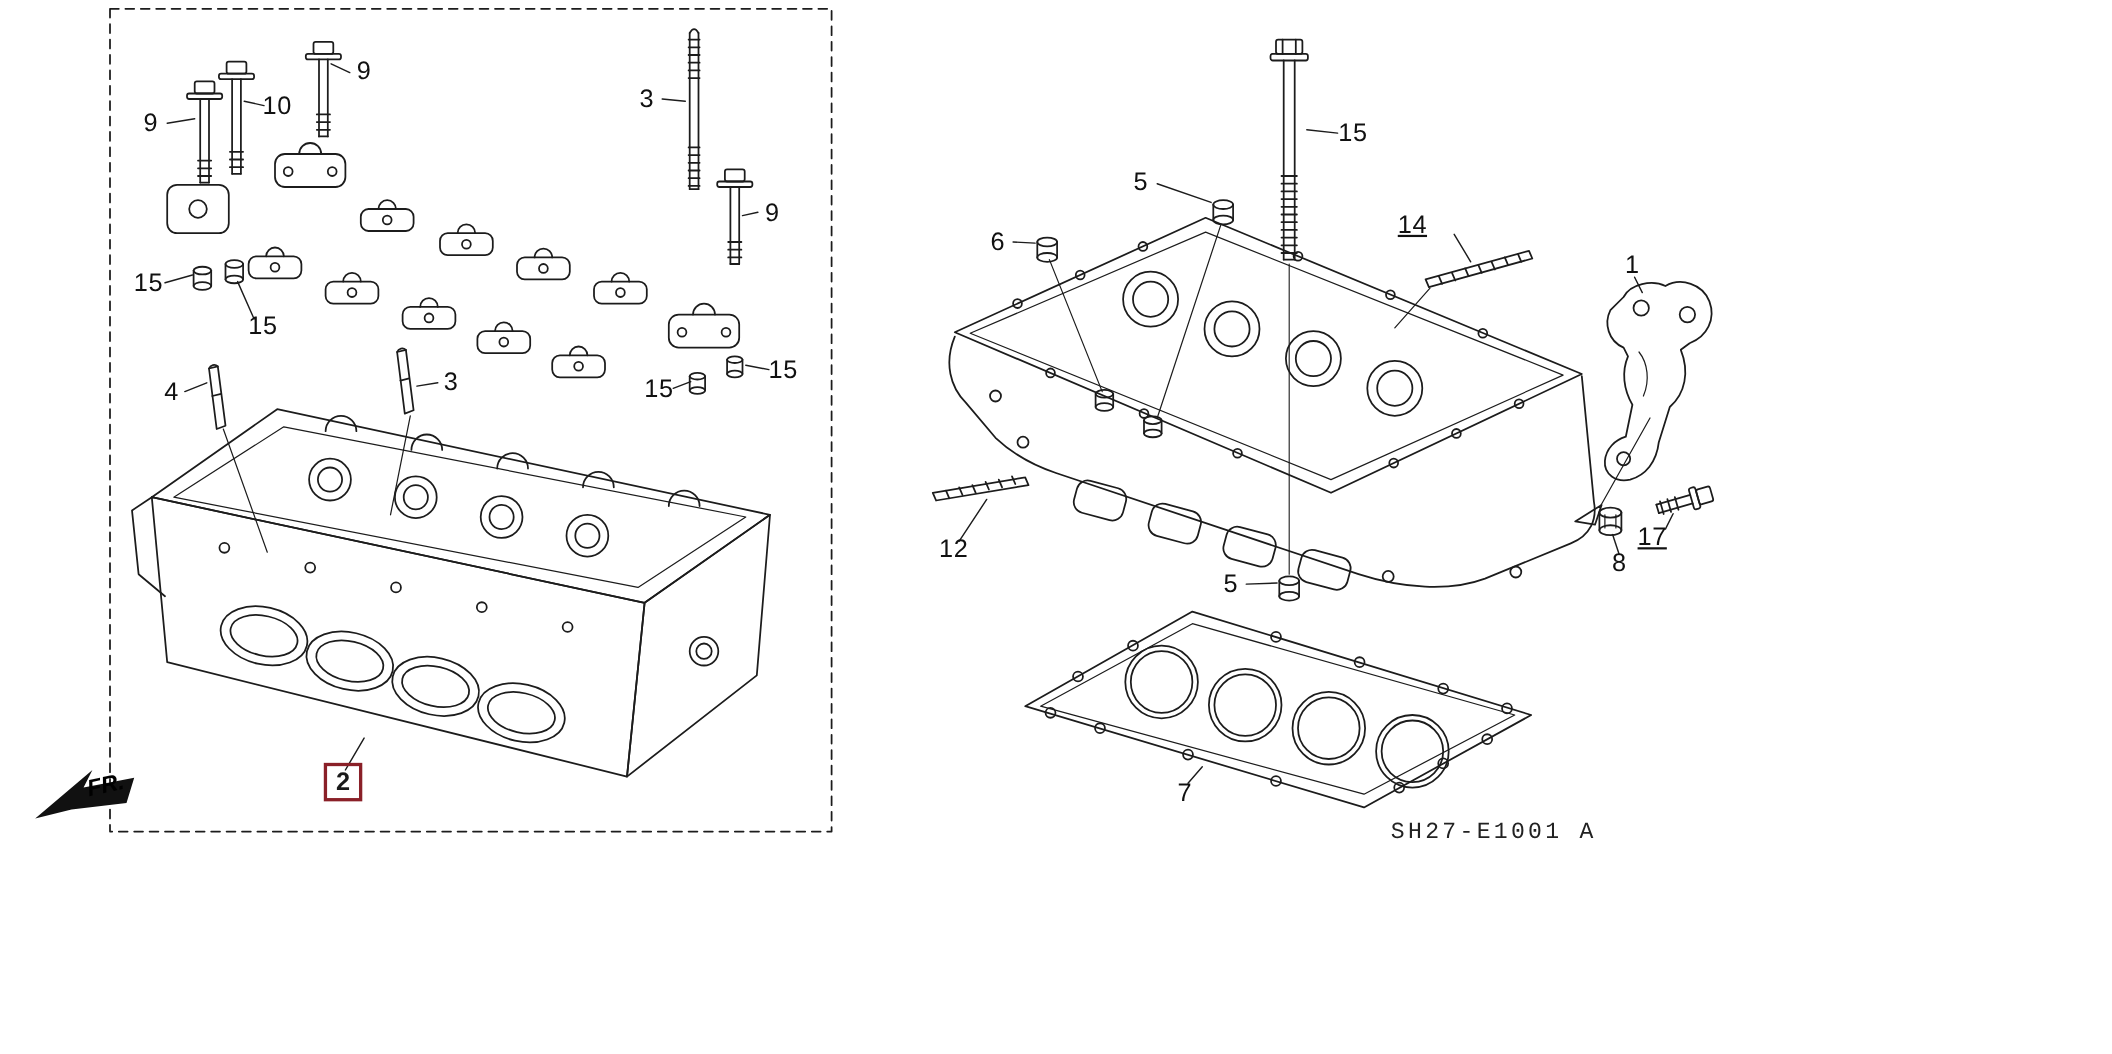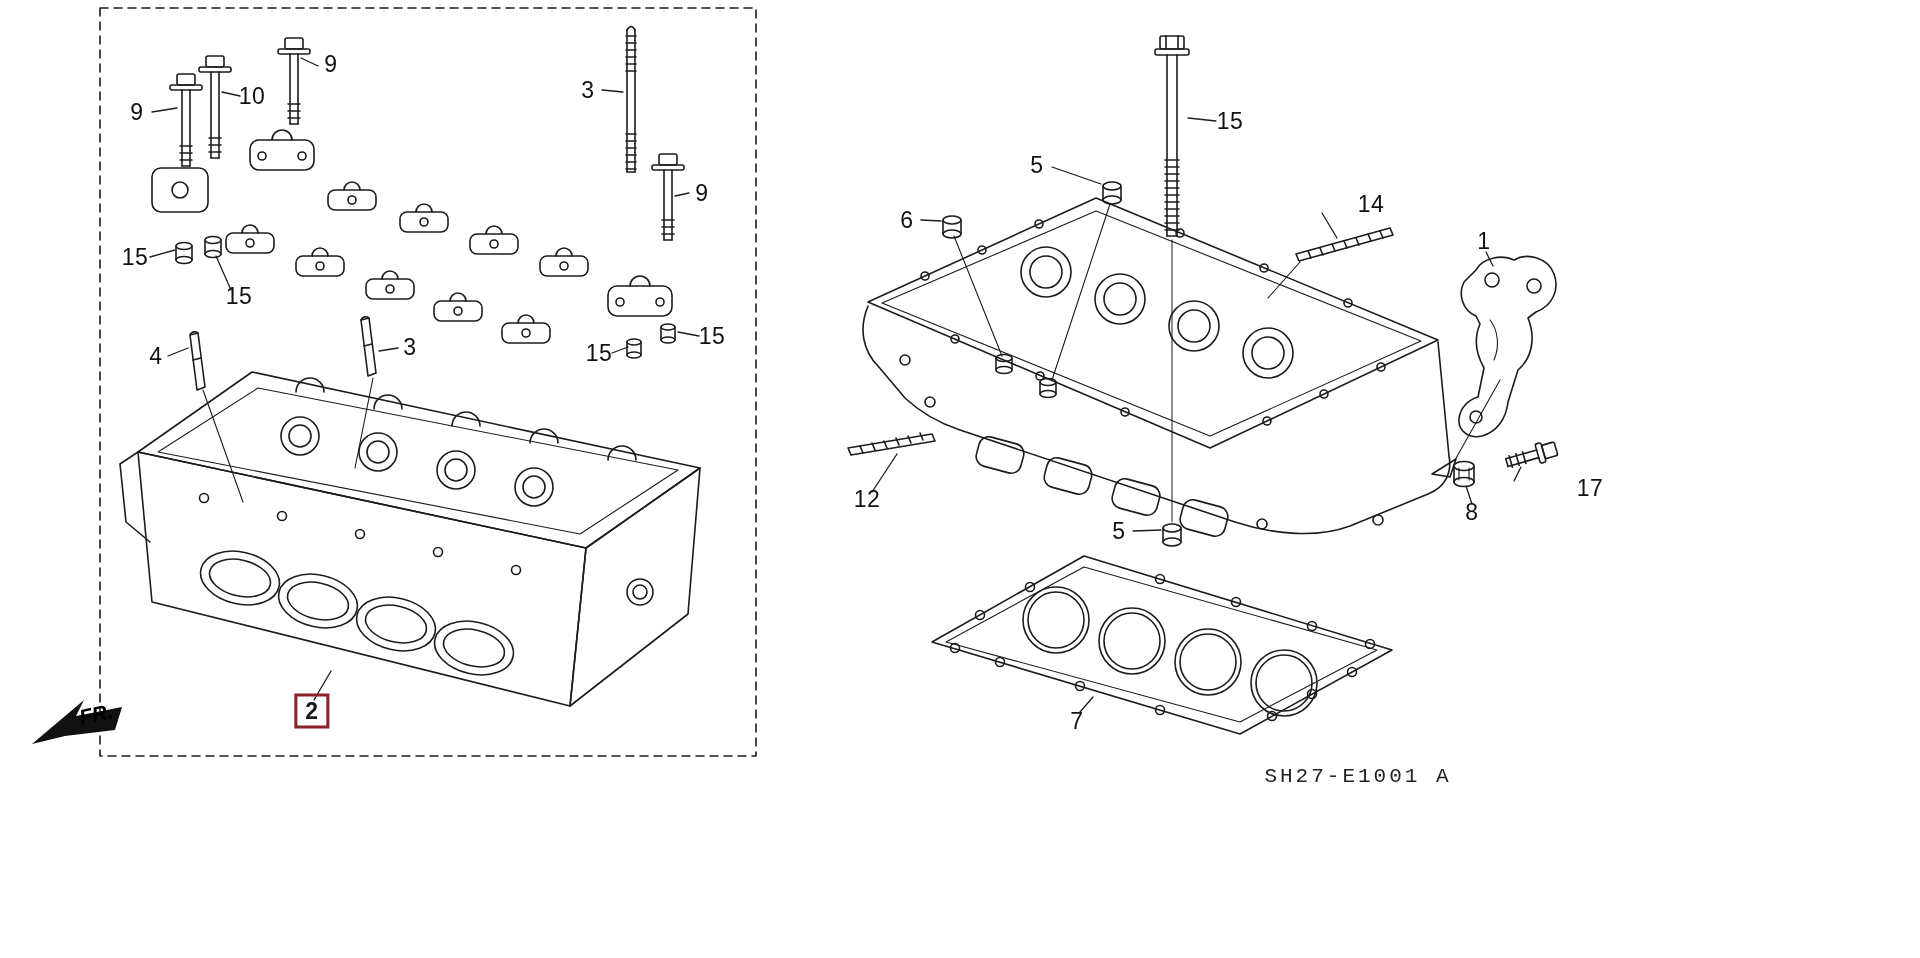--- a/index.html
+++ b/index.html
@@ -378,25 +378,25 @@
   <div class="callout" style="left:239px;top:296px;">15</div>
   <div class="callout" style="left:156px;top:356px;">4</div>
   <div class="callout" style="left:410px;top:347px;">3</div>
   <div class="callout" style="left:599px;top:353px;">15</div>
   <div class="callout" style="left:712px;top:336px;">15</div>
   <div class="callout boxed" style="left:312px;top:711px;">2</div>
 
   <div class="callout" style="left:1230px;top:121px;">15</div>
   <div class="callout" style="left:1037px;top:165px;">5</div>
   <div class="callout" style="left:907px;top:220px;">6</div>
-  <div class="callout" style="left:1371px;top:204px;">14</div>
+  <div class="callout" style="left:1284px;top:204px;text-decoration:underline;">14</div>
   <div class="callout" style="left:1484px;top:241px;">1</div>
   <div class="callout" style="left:867px;top:499px;">12</div>
   <div class="callout" style="left:1119px;top:531px;">5</div>
   <div class="callout" style="left:1472px;top:512px;">8</div>
-  <div class="callout" style="left:1590px;top:488px;">17</div>
+  <div class="callout" style="left:1502px;top:488px;text-decoration:underline;">17</div>
   <div class="callout" style="left:1077px;top:721px;">7</div>
 
   <div class="fr-label" style="left:96px;top:714px;">FR.</div>
 
-  <div class="diagram-code" style="left:1358px;top:757px;margin-top:19px;">SH27-E1001 A</div>
+  <div class="diagram-code" style="left:1358px;top:757px;">SH27-E1001 A</div>
 
 </div>
 
 </body></html>

